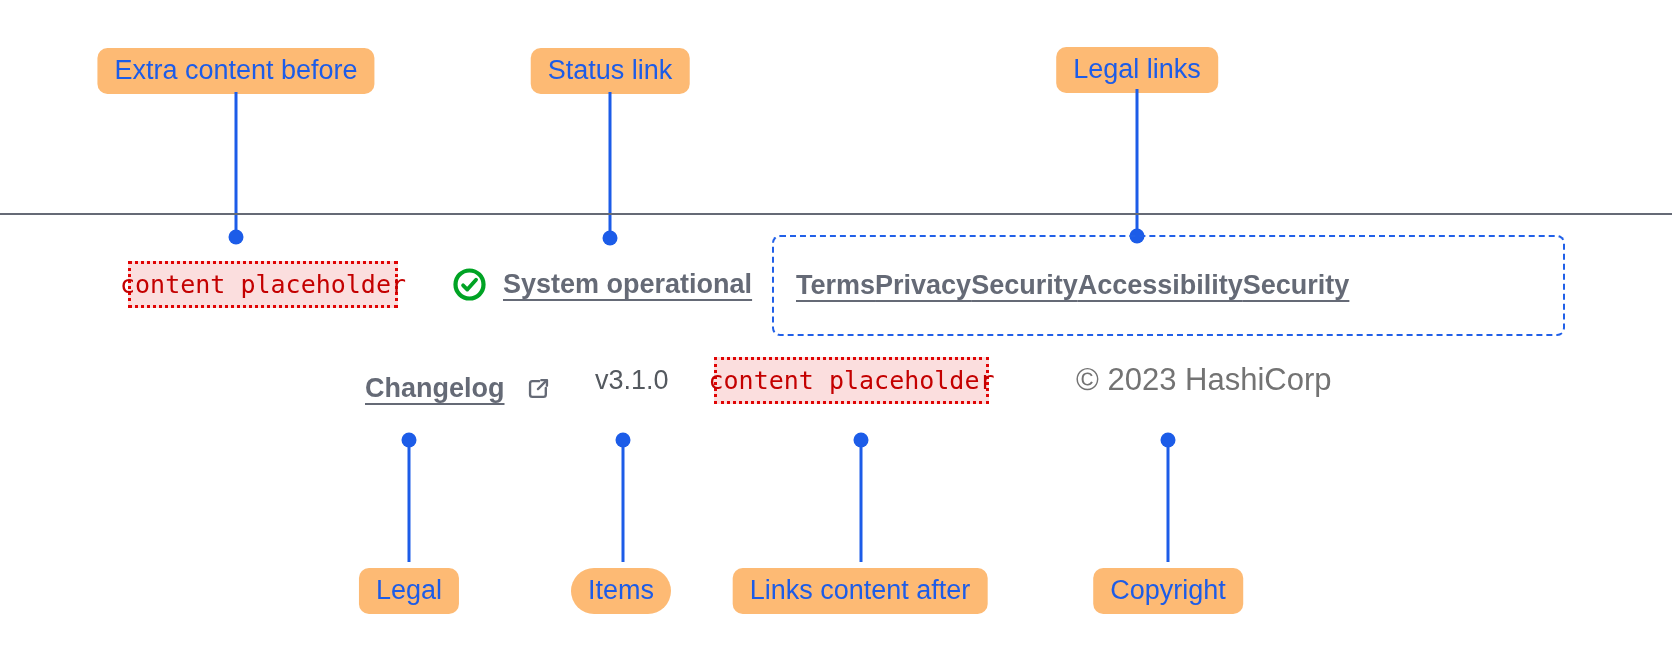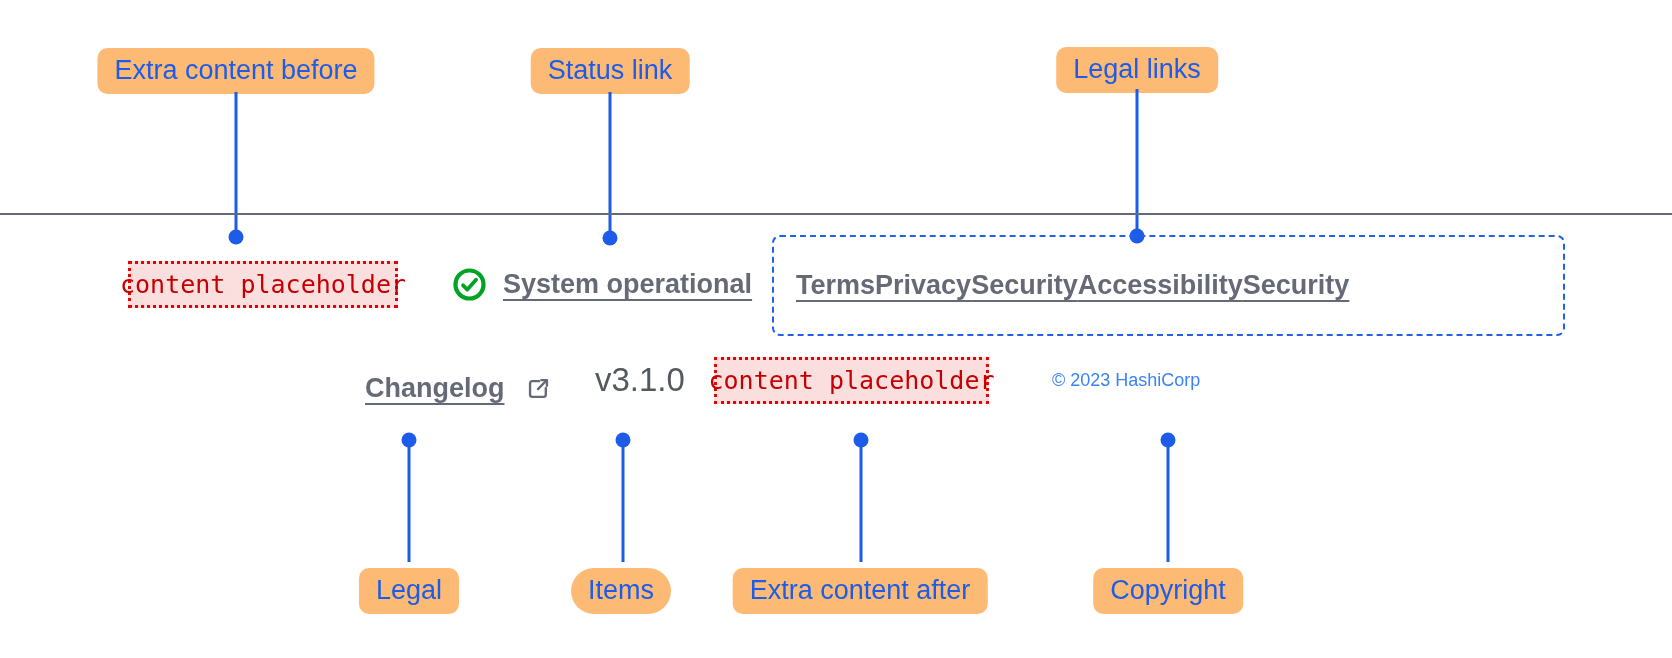--- a/index.html
+++ b/index.html
@@ -100,29 +100,29 @@
     height: 47px;
     display: flex;
     align-items: center;
     gap: 20px;
     margin-top: 8px;
   }
   .version {
     position: absolute;
     left: 595px; top: 364px;
     color: #54595f;
-    font-size: 33px;
+    font-size: 27px;
     font-weight: 500;
     line-height: 32px;
   }
   .copyright {
     position: absolute;
-    left: 1052px; top: 364px;
-    color: #3b82f6;
-    font-size: 18px;
+    left: 1076px; top: 364px;
+    color: #737373;
+    font-size: 31px;
     font-weight: 500;
     line-height: 32px;
     white-space: nowrap;
   }
   .icon { display: inline-flex; align-items: center; justify-content: center; }
 </style>
 </head>
 <body>
 
 <div class="canvas">
@@ -186,16 +186,16 @@
   <div class="callout-line" style="left:623px; top:440px; height:122px;"></div>
 
   <div class="callout-dot" style="left:861px; top:440px;"></div>
   <div class="callout-line" style="left:861px; top:440px; height:122px;"></div>
 
   <div class="callout-dot" style="left:1168px; top:440px;"></div>
   <div class="callout-line" style="left:1168px; top:440px; height:122px;"></div>
 
   <div class="pill" style="left:409px; top:568px;">Legal</div>
   <div class="pill" style="left:621px; top:568px;border-radius:23px;">Items</div>
-  <div class="pill" style="left:860px; top:568px;">Extra content after</div>
+  <div class="pill" style="left:860px; top:568px;">Links content after</div>
   <div class="pill" style="left:1168px; top:568px;">Copyright</div>
 
 </div>
 
 </body></html>

